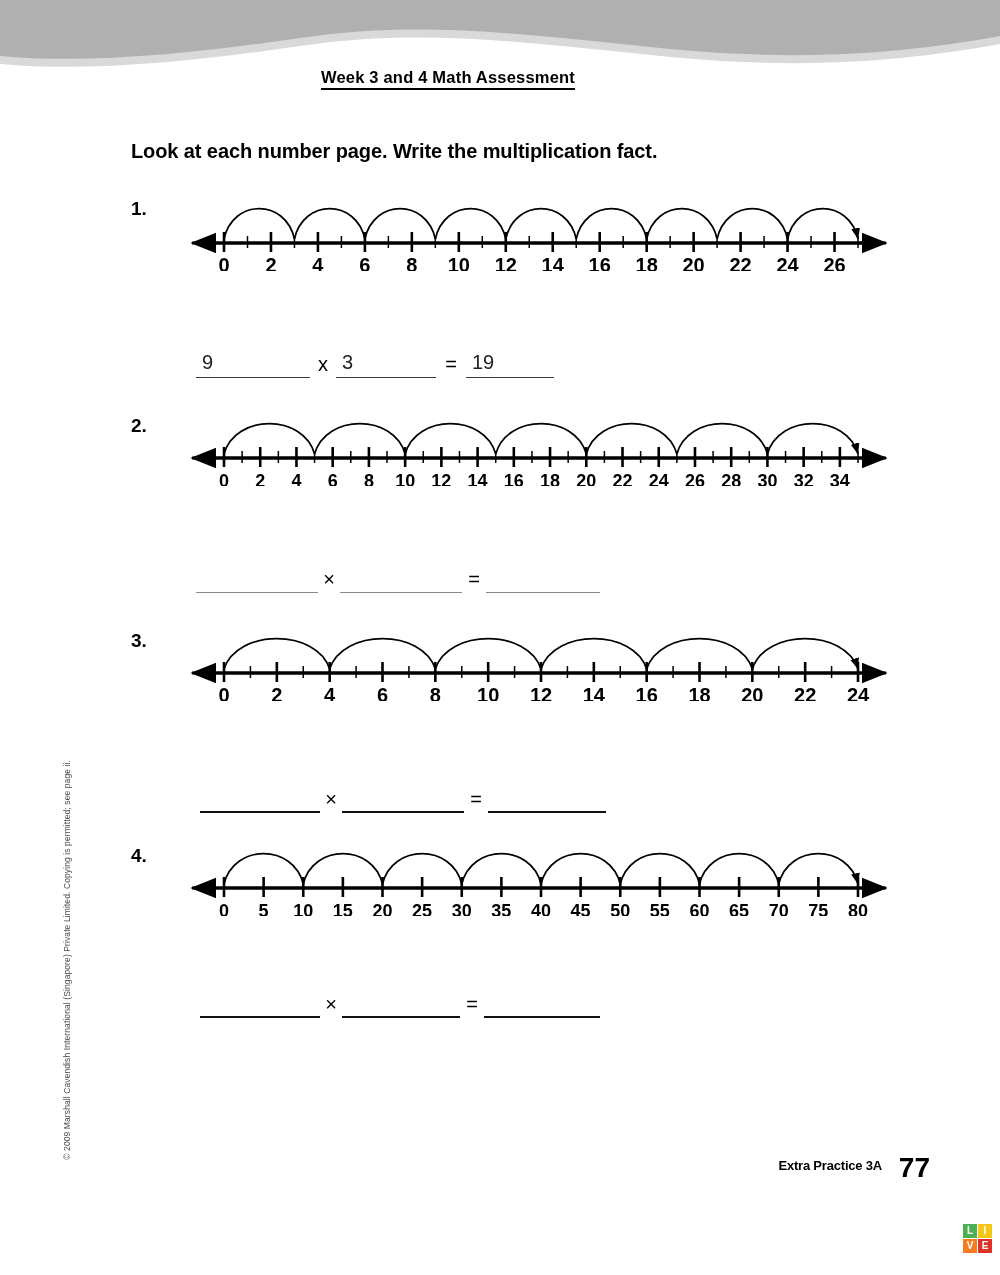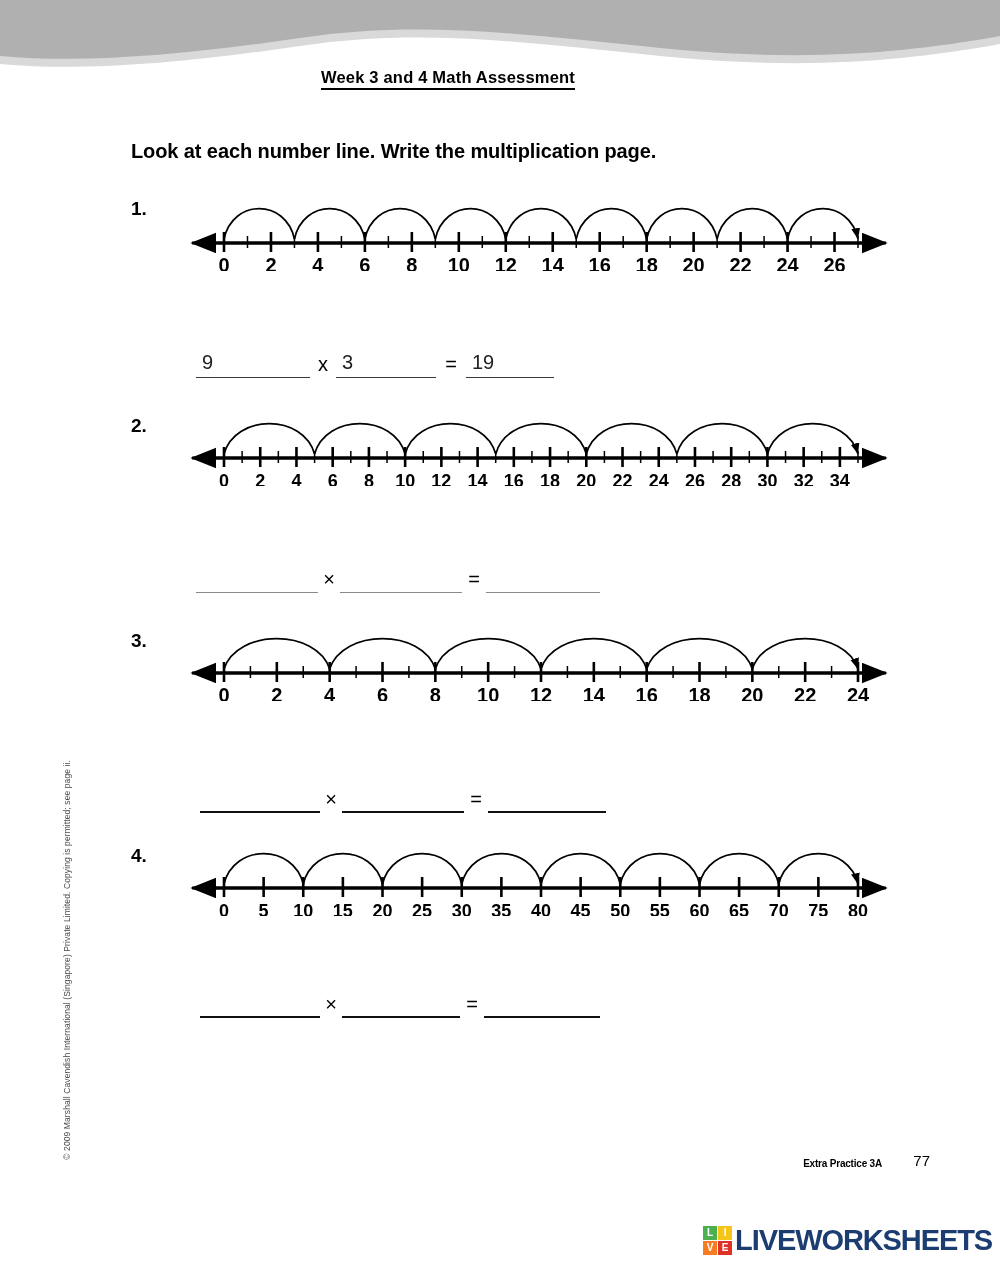--- a/index.html
+++ b/index.html
@@ -115,30 +115,30 @@
     transform-origin: left top;
     transform: rotate(-90deg) translateX(-100%);
     letter-spacing: .1px;
   }
 
   
   .footer-label {
     position: absolute;
     right: 118px;
     top: 1158px;
-    font-size: 10px;
+    font-size: 13px;
     font-weight: bold;
     letter-spacing: -0.2px;
   }
   .footer-page {
     position: absolute;
     right: 70px;
     top: 1152px;
-    font-size: 15px;
-    font-weight: normal;
+    font-size: 28px;
+    font-weight: bold;
   }
 
   
   .lw-logo {
     position: absolute;
     right: 8px;
     top: 1224px;
     display: flex;
     align-items: center;
     gap: 3px;
@@ -173,21 +173,21 @@
   <svg width="1000" height="72" viewBox="0 0 1000 72" xmlns="http://www.w3.org/2000/svg">
     <path id="wave-shadow" d="M0,0 L1000,0 L1000,44 C900,62 800,70 660,56 C520,42 420,28 300,46 C190,62 90,72 0,64 Z" fill="#d9d9d9"></path>
     <path id="wave-main" d="M0,0 L1000,0 L1000,36 C900,54 800,62 660,48 C520,34 420,20 300,38 C190,54 90,64 0,56 Z" fill="#b0b0b0"></path>
   </svg>
 </div>
 
 <div class="title">
   <span>Week 3 and 4 Math Assessment</span>
 </div>
 
-<div class="instruction">Look at each number line. Write the multiplication page.</div>
+<div class="instruction">Look at each number page. Write the multiplication fact.</div>
 
 <div class="qnum" style="top:198px">1.</div>
 <div class="numberline" id="nl-0" style="top:193px">
     <svg width="706" height="78" viewBox="0 0 706 78">
       <defs>
         <marker id="arrR0" markerWidth="9" markerHeight="9" refX="7.5" refY="3.2" orient="auto" markerUnits="strokeWidth">
           <path d="M0,0 L8,3.2 L0,6.4 z" fill="#000"></path>
         </marker>
         <marker id="arrL0" markerWidth="9" markerHeight="9" refX="7.5" refY="3.2" orient="auto" markerUnits="strokeWidth">
           <path d="M0,0 L8,3.2 L0,6.4 z" fill="#000"></path>
@@ -517,14 +517,13 @@
 <div class="footer-label">Extra Practice 3A</div>
 <div class="footer-page">77</div>
 
 <div class="lw-logo">
   <div class="lw-tiles" id="lw-tiles">
       <div class="lw-tile" style="background: rgb(76, 175, 80);">L</div>
       <div class="lw-tile" style="background: rgb(245, 197, 24);">I</div>
       <div class="lw-tile" style="background: rgb(245, 124, 32);">V</div>
       <div class="lw-tile" style="background: rgb(224, 49, 39);">E</div>
     </div>
-  <div class="lw-word">LIVEWORKSHEETS</div>
 </div>
 
 </body></html>

